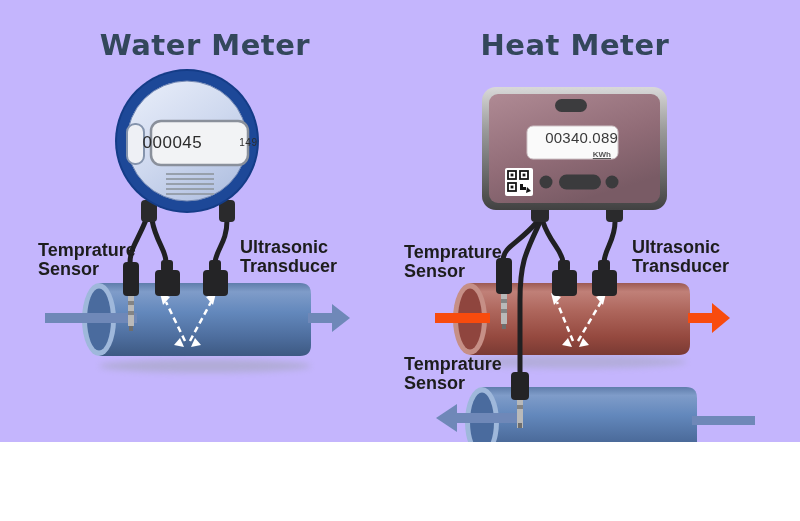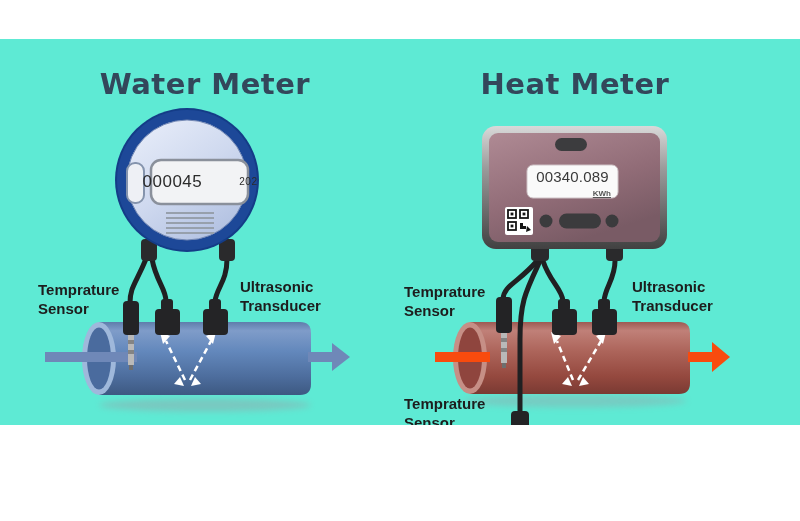--- a/index.html
+++ b/index.html
@@ -1,45 +1,45 @@
 <!DOCTYPE html>
 <html><head>
 <meta charset="utf-8">
 <style>
   html,body{margin:0;padding:0;background:#ffffff;}
   .canvas{
-    position:relative;width:800px;height:386px;background:#5eead4;
-    font-family:"Liberation Sans",sans-serif;overflow:hidden;margin-top:39px;
+    position:relative;width:800px;height:442px;background:#c4b5fd;
+    font-family:"Liberation Sans",sans-serif;overflow:hidden;
   }
   .canvas svg{position:absolute;left:0;top:0;}
   .panel-title{
     position:absolute;text-align:center;
     font-family:"DejaVu Sans",sans-serif;font-weight:700;font-size:29px;
     color:#33475b;letter-spacing:0.5px;
   }
   .title-water{left:55px;top:28px;width:300px;}
   .title-heat{left:425px;top:28px;width:300px;}
   .diagram-label{
-    position:absolute;font-weight:bold;font-size:15px;line-height:19px;
+    position:absolute;font-weight:bold;font-size:18px;line-height:19px;
     color:#1d1d1d;white-space:pre-line;
   }
   .label-water-temp{left:38px;top:241px;}
   .label-water-transducer{left:240px;top:238px;}
   .label-heat-temp-supply{left:404px;top:243px;}
   .label-heat-transducer{left:632px;top:238px;}
   .label-heat-temp-return{left:404px;top:355px;}
   .water-display-text{
     position:absolute;left:151px;top:121px;width:97px;height:44px;
     display:flex;align-items:center;justify-content:center;
     font-size:17px;color:#2b2b2b;letter-spacing:0.5px;gap:36px;
   }
   .water-display-text sup{font-size:10px;position:relative;top:-1px;left:1px;}
   .heat-display-text{
     position:absolute;left:527px;top:126px;width:91px;height:33px;
-    font-size:15px;color:#3a3a3a;text-align:center;
+    font-size:15px;color:#3a3a3a;text-align:right;
   }
   .heat-display-text .heat-reading{padding-top:3px;letter-spacing:0.2px;}
   .heat-display-text .heat-unit{
     position:absolute;right:7px;bottom:0px;font-size:8px;font-weight:bold;color:#555;text-decoration:underline;
   }
 </style>
 </head>
 <body>
 
 <div class="canvas">
@@ -244,21 +244,21 @@
       <circle cx="612" cy="182" r="6.5"></circle>
     </g>
   </g>
 </svg>
 
 <div class="panel-title title-water">Water Meter</div>
 <div class="panel-title title-heat">Heat Meter</div>
 
 <div class="water-display-text">
       <span>000045</span>
-      <sup>202</sup>
+      <sup>149</sup>
     </div>
 
 <div class="heat-display-text">
   <div class="heat-reading">00340.089</div>
   <div class="heat-unit">KWh</div>
 </div>
 
 <div class="diagram-label label-water-temp">Temprature
 Sensor</div>
 <div class="diagram-label label-water-transducer">Ultrasonic

